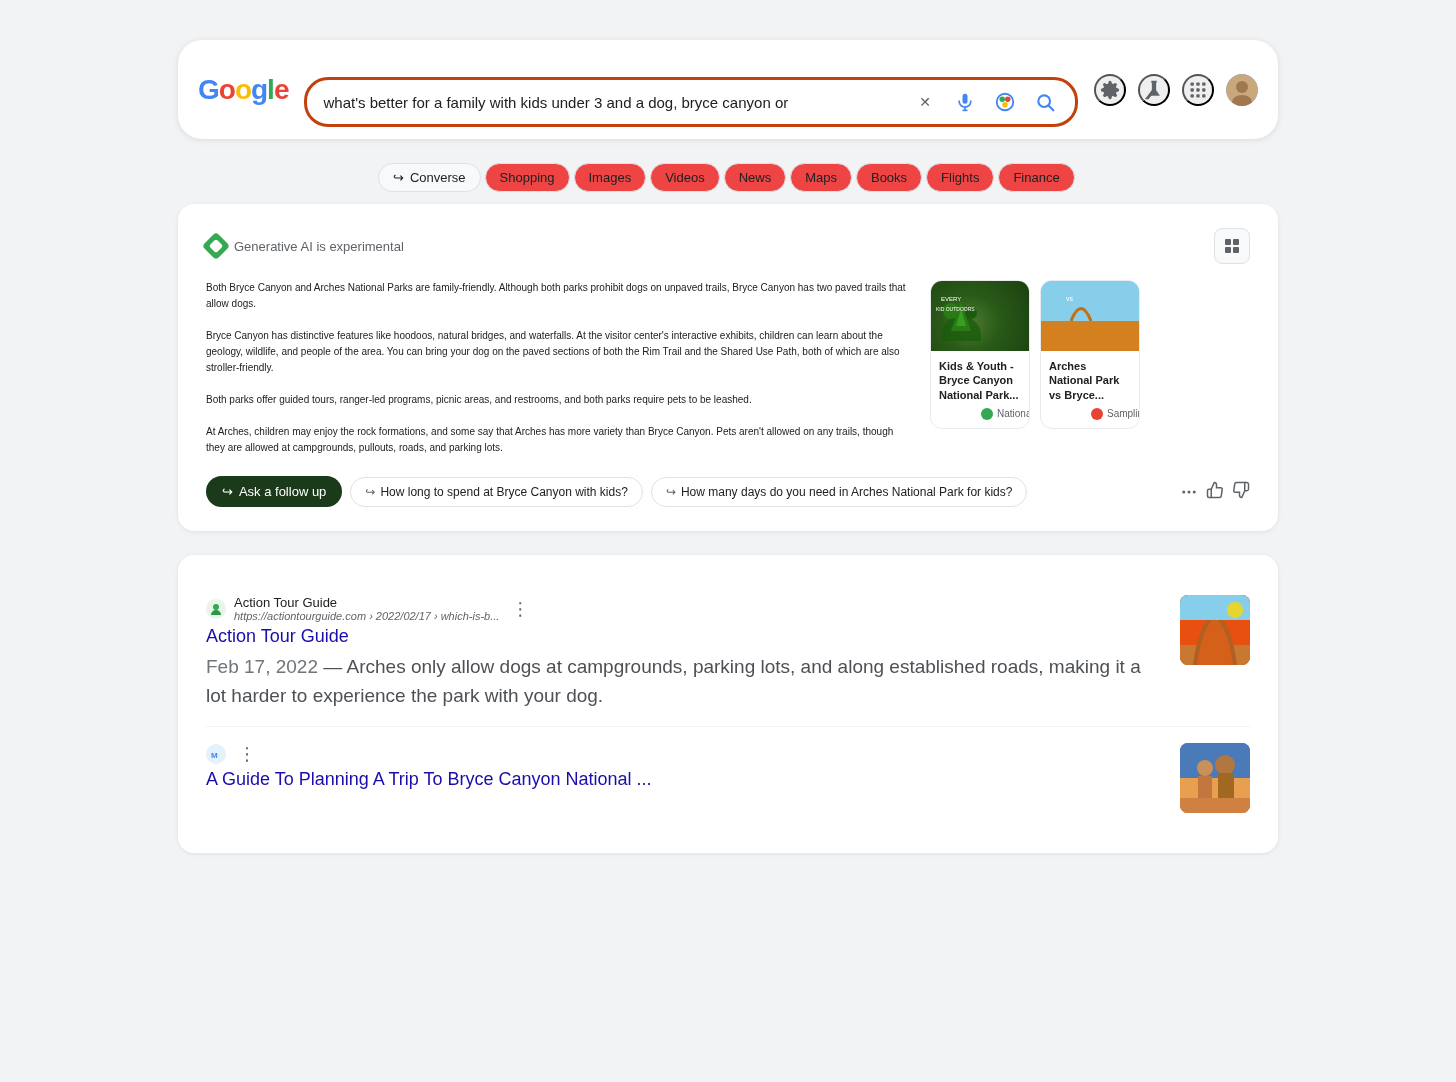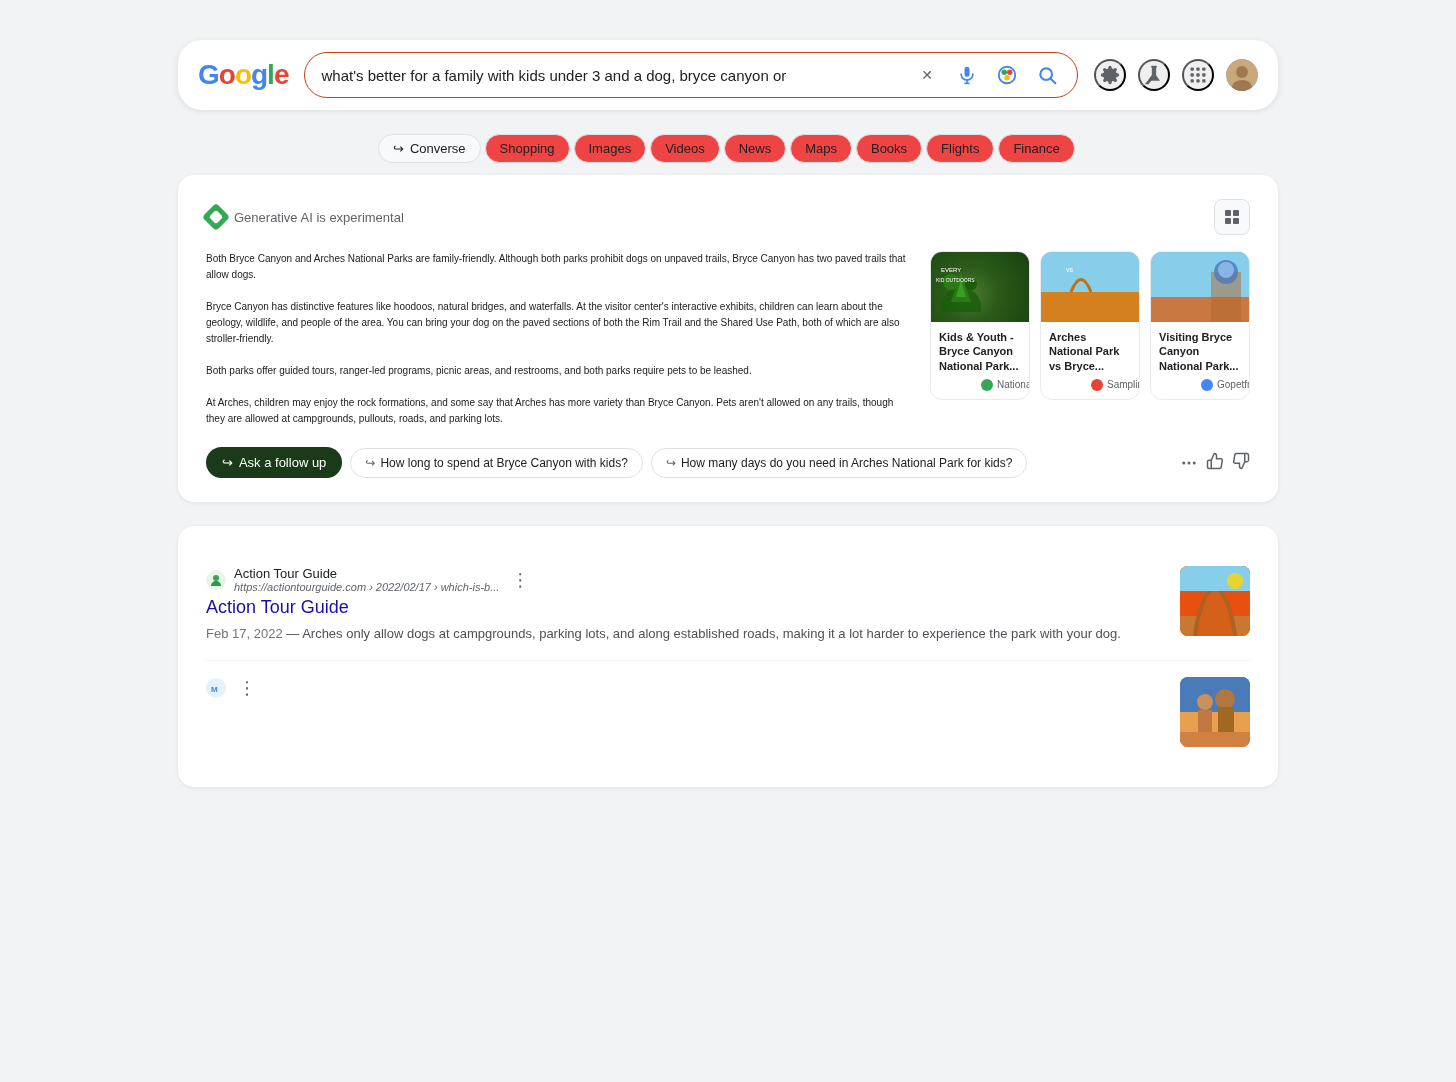--- a/index.html
+++ b/index.html
@@ -36,24 +36,25 @@
     .logo-b { color: #4285F4; }
     .logo-l { color: #EA4335; }
     .logo-u { color: #FBBC05; }
     .logo-e { color: #4285F4; }
     .logo-g { color: #34A853; }
     .logo-o { color: #EA4335; }
     .search-bar {
       flex: 1;
       display: flex;
       background: white;
-      border: 1px solid #c2410c;
+      border: 3px solid #c2410c;
       border-radius: 24px;
       padding: 8px 16px;
       gap: 10px;
+      margin-top: 25px;
     }
     .search-input {
       flex: 1;
       border: none;
       outline: none;
       font-size: 15px;
       color: #202124;
       background: transparent;
     }
     .search-icons {
@@ -124,20 +125,21 @@
     .nav-tab.converse {
       background: #f8f9fa;
       color: #202124;
     }
 
     
     .main-content {
       display: flex;
       flex-direction: column;
       gap: 12px;
+      align-items: center;
     }
 
     
     .ai-box {
       background: white;
       border-radius: 16px;
       padding: 24px 28px;
       box-shadow: 0 1px 4px rgba(0,0,0,0.08);
     }
     .ai-header {
@@ -356,21 +358,21 @@
       font-size: 18px;
       padding: 0 4px;
     }
     .result-title {
       font-size: 18px;
       color: #1a0dab;
       margin-bottom: 6px;
       cursor: pointer;
     }
     .result-snippet {
-      font-size: 13px;
+      font-size: 19px;
       color: #4d5156;
       line-height: 1.5;
     }
     .result-date { color: #70757a; }
     .result-thumb {
       width: 70px;
       height: 70px;
       border-radius: 8px;
       overflow: hidden;
       flex-shrink: 0;
@@ -591,38 +593,20 @@
               </div>
               <div class="ai-card-body">
                 <div class="ai-card-title">Arches National Park vs Bryce...</div>
                 <div class="ai-card-source">
                   <div class="source-dot orange"></div>
                   <span>Sampling...</span>
                 </div>
               </div>
             </div>
 
-            <div class="ai-card">
-              <div class="card-img-3">
-                <svg width="100" height="70" viewBox="0 0 100 70" fill="none">
-                  <rect width="100" height="70" fill="#87CEEB"></rect>
-                  <rect x="0" y="45" width="100" height="25" fill="#c87840"></rect>
-                  <rect x="60" y="20" width="30" height="50" fill="#b06830" opacity="0.5"></rect>
-                  <circle cx="75" cy="20" r="12" fill="#4a7ab8" opacity="0.8"></circle>
-                  <circle cx="75" cy="18" r="8" fill="#8ab4e8"></circle>
-                </svg>
-              </div>
-              <div class="ai-card-body">
-                <div class="ai-card-title">Visiting Bryce Canyon National Park...</div>
-                <div class="ai-card-source">
-                  <div class="source-dot blue"></div>
-                  <span>Gopetfriendl...</span>
-                </div>
-              </div>
-            </div>
           </div>
         </div>
       </div>
 
       <div class="ai-actions">
         <button class="follow-up-btn">
           <span>↪</span>
           <span>Ask a follow up</span>
         </button>
         <button class="suggestion-btn">
@@ -696,20 +680,21 @@
         <div class="result-info">
           <div class="result-source">
             <div class="result-favicon blue-bg">
               <svg width="16" height="16" viewBox="0 0 16 16">
                 <circle cx="8" cy="8" r="8" fill="#e3f2fd"></circle>
                 <text x="3" y="12" font-size="8" fill="#4285F4" font-family="Arial" font-weight="bold">M</text>
               </svg>
             </div>
             <button class="result-menu-btn">⋮</button>
           </div>
+          <div class="result-title">A Guide To Planning A Trip To Bryce Canyon National ...</div>
         </div>
         <div class="result-thumb family">
           <svg width="70" height="70" viewBox="0 0 70 70" fill="none">
             <rect width="70" height="70" fill="#4a7ab8"></rect>
             <rect x="0" y="35" width="70" height="35" fill="#e8a050"></rect>
             <circle cx="25" cy="25" r="8" fill="#c8905a"></circle>
             <circle cx="45" cy="22" r="10" fill="#b07840"></circle>
             <rect x="18" y="33" width="14" height="37" fill="#c07840"></rect>
             <rect x="38" y="30" width="16" height="40" fill="#a06820"></rect>
             <rect x="0" y="55" width="70" height="15" fill="#d08040"></rect>

